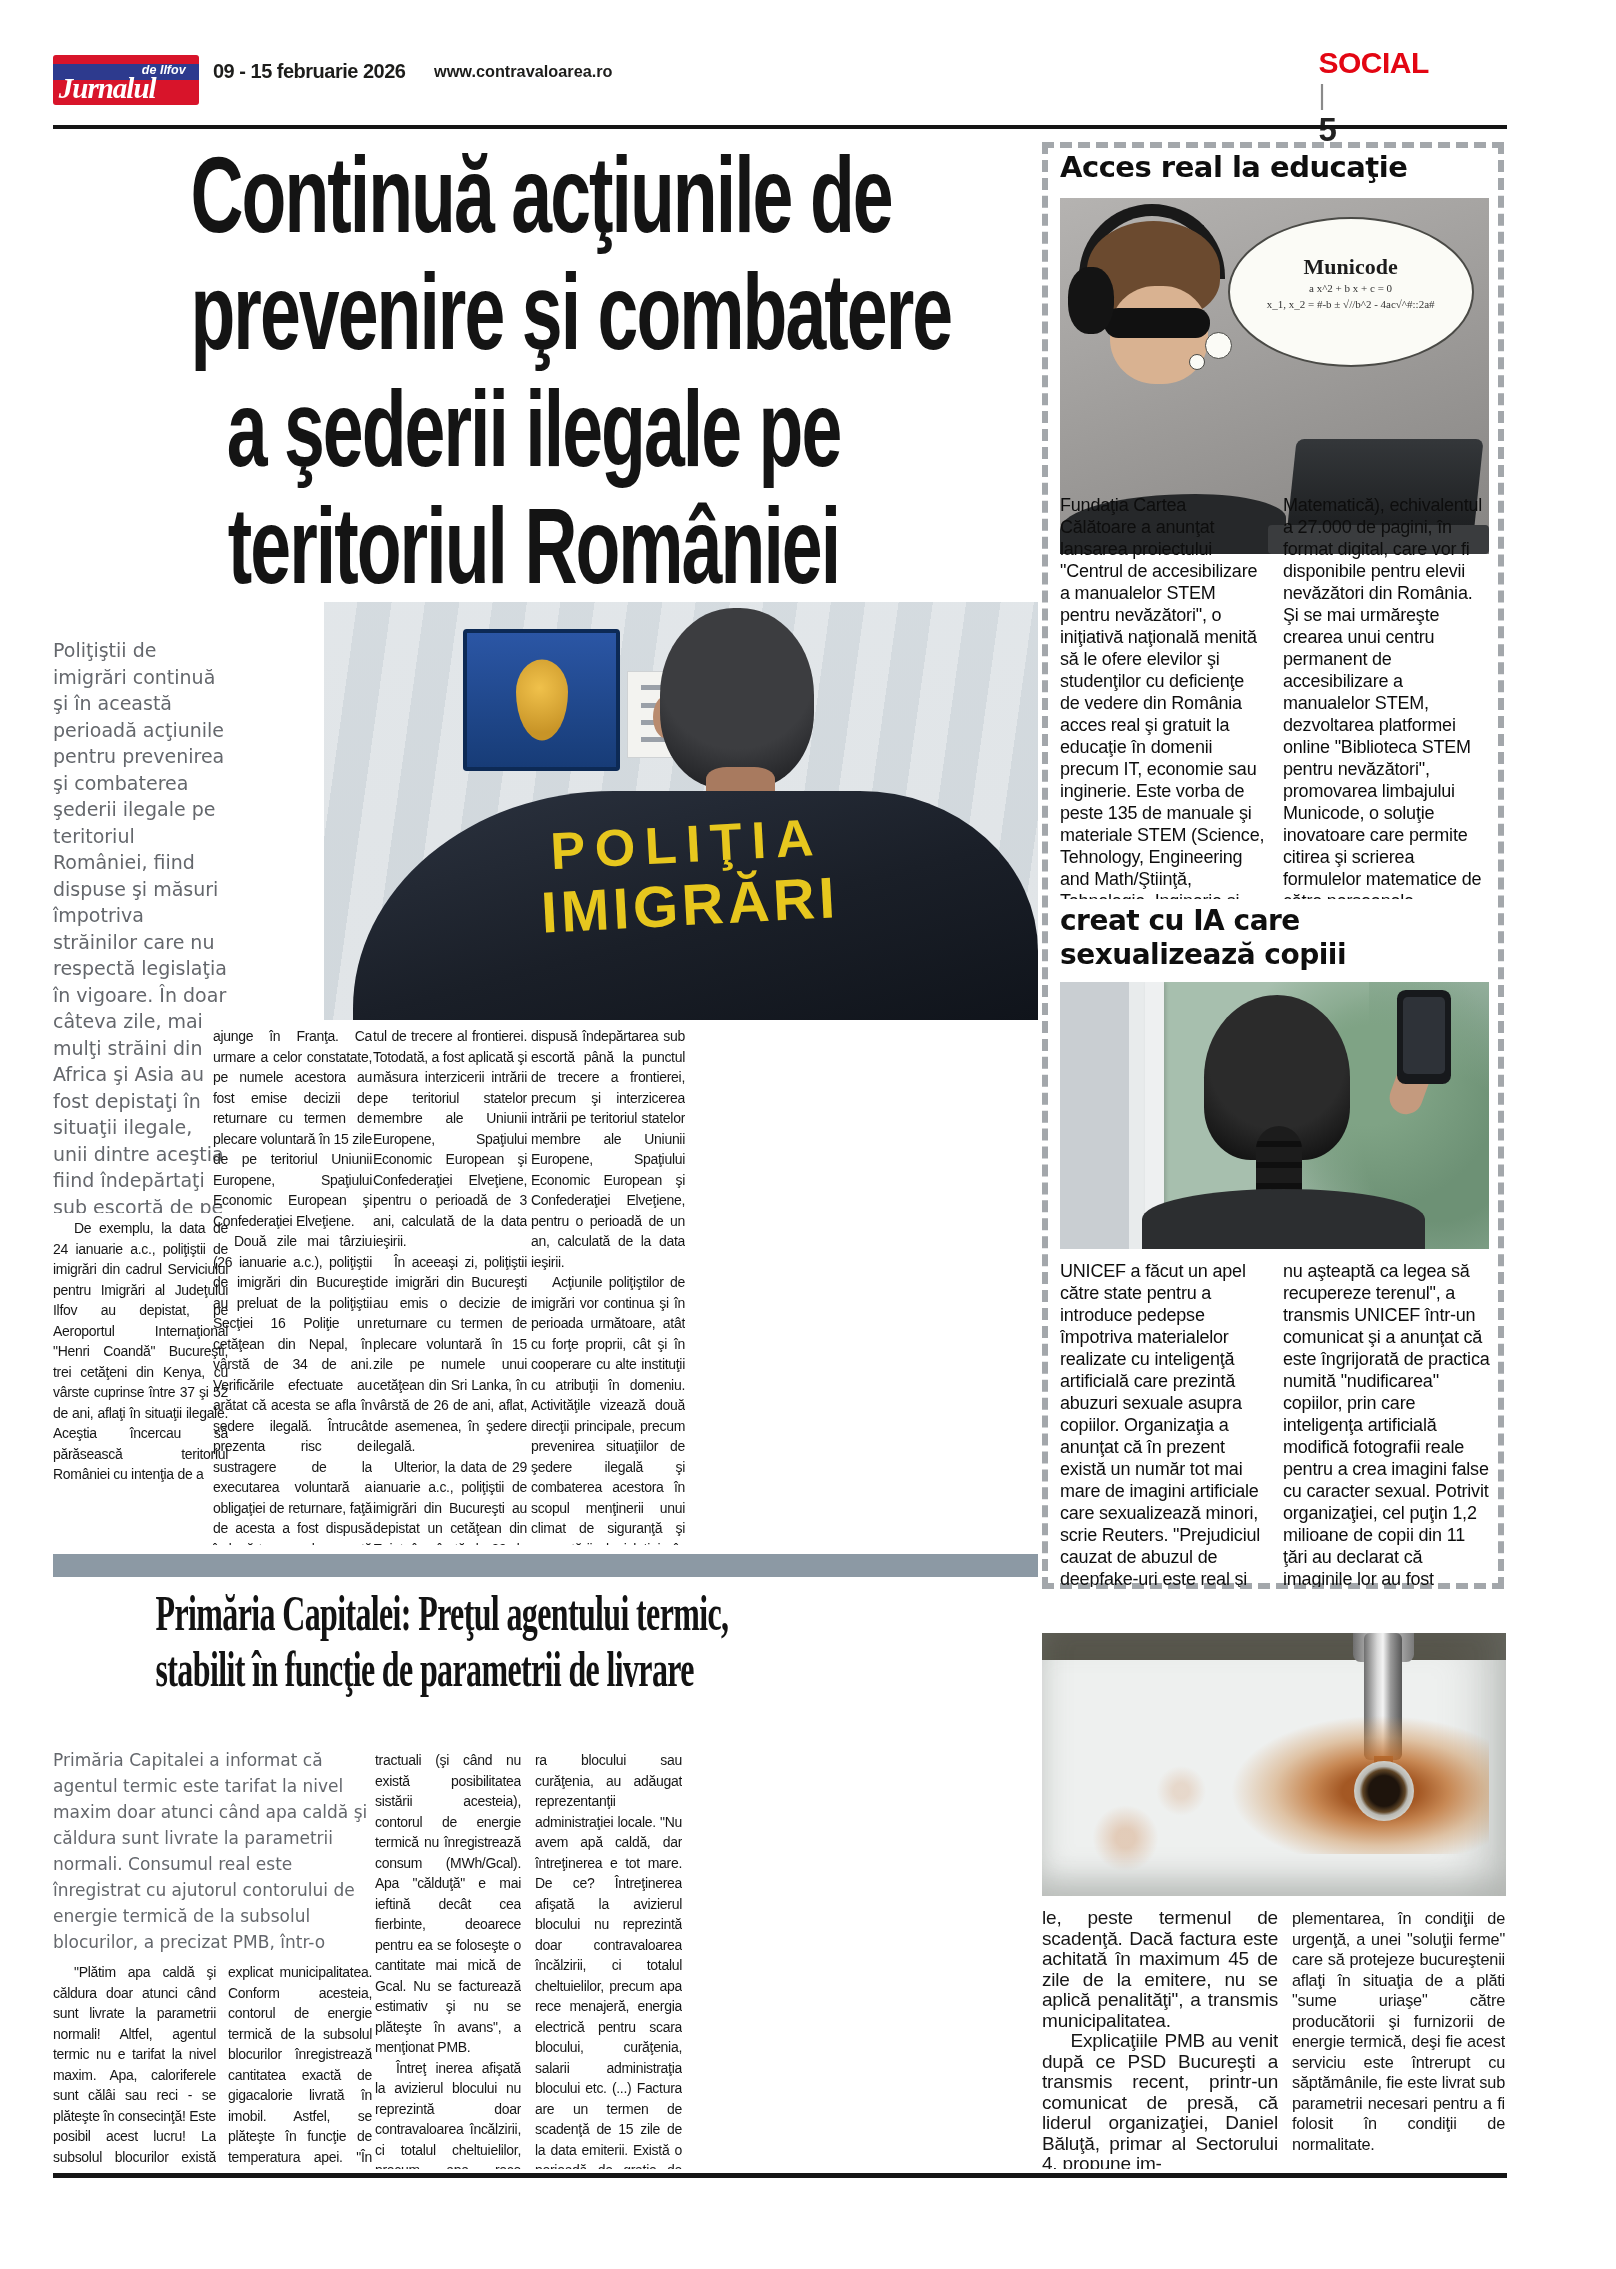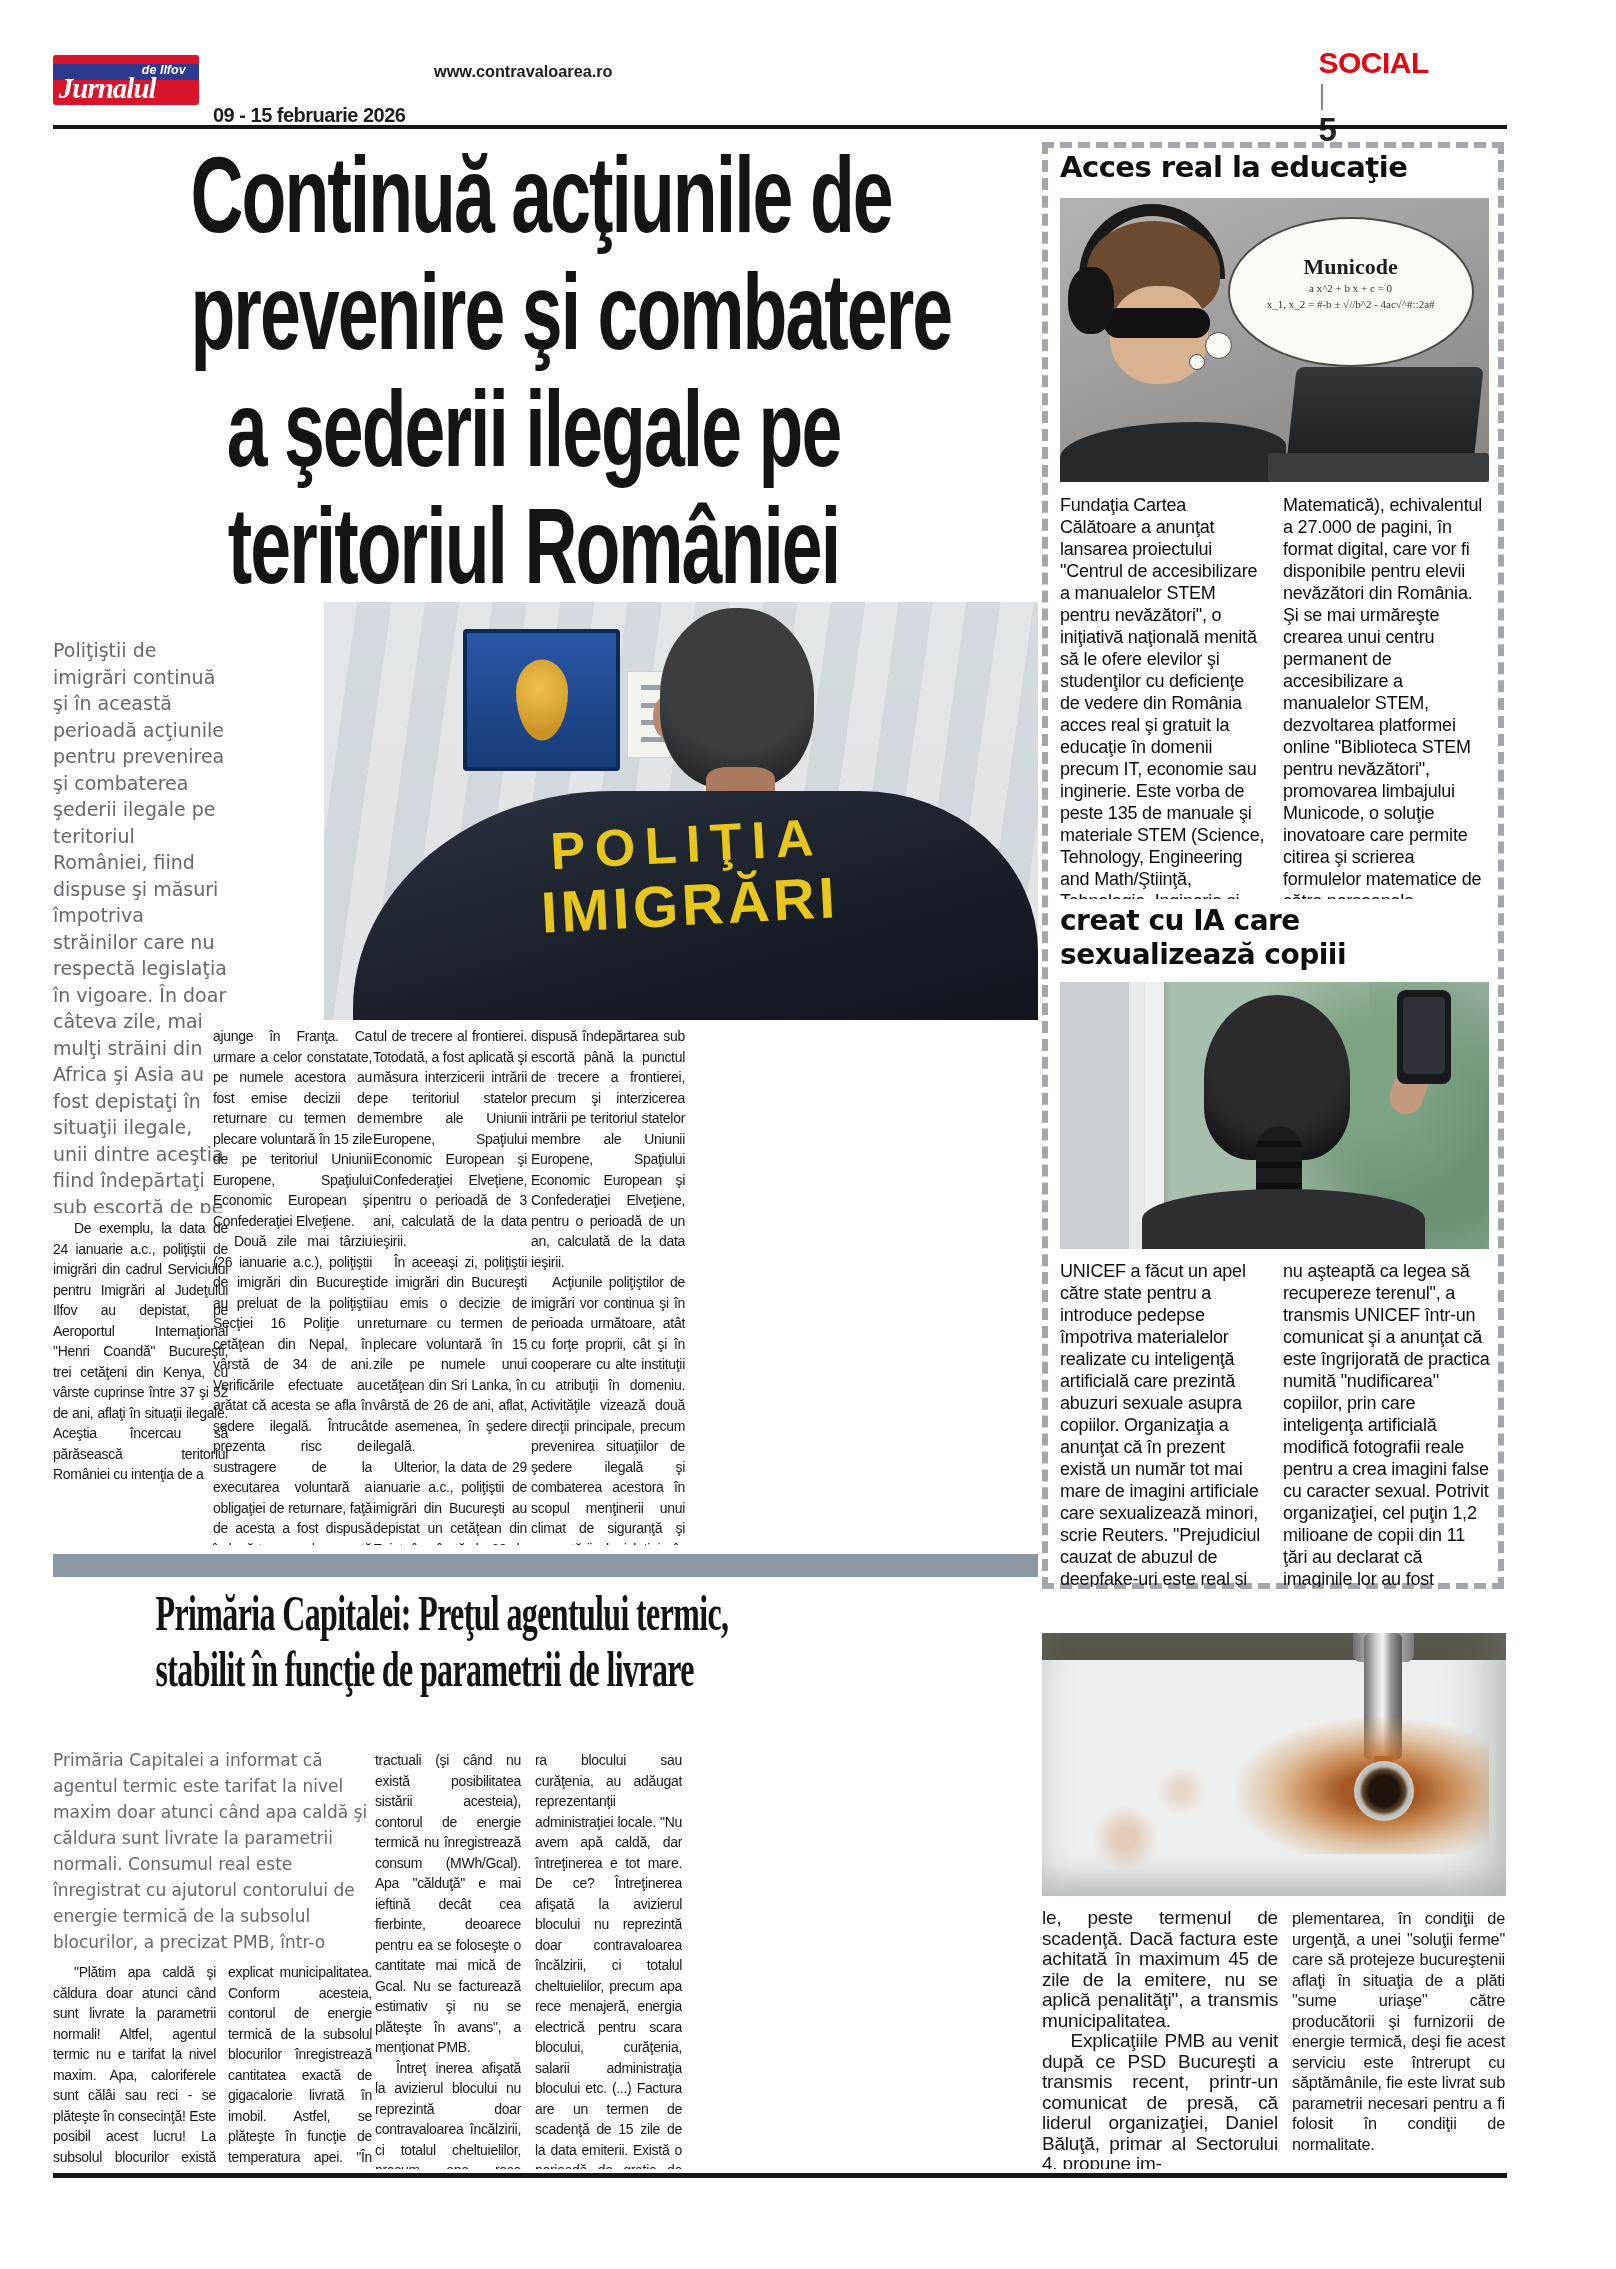--- a/index.html
+++ b/index.html
@@ -7,21 +7,21 @@
         font-family:"Liberation Sans",sans-serif;overflow:hidden;margin:0 auto;}
   .abs{position:absolute;}
   p{margin:0;}
 
   
   .logo{left:53px;top:55px;width:146px;height:50px;background:#d8142a;border-radius:2.9px;}
   .logo-stripe{left:0;right:0;top:8.6px;height:16.3px;background:#2d3a8e;}
   .logo-deilfov{top:7.7px;right:13.4px;color:#fff;font-size:12.5px;font-weight:bold;font-style:italic;z-index:2;}
   .logo-main{left:5.8px;bottom:0px;color:#fff;font-size:29px;font-weight:bold;font-style:italic;
              font-family:"Liberation Serif",serif;letter-spacing:-1px;z-index:2;}
-  .hdr-date{left:213px;top:60px;font-size:20px;font-weight:bold;color:#1d1d1b;letter-spacing:-0.5px;margin-top:44px;}
+  .hdr-date{left:213px;top:60px;font-size:20px;font-weight:bold;color:#1d1d1b;letter-spacing:-0.5px;}
   .hdr-site{left:434px;top:62px;font-size:16.3px;font-weight:bold;color:#1d1d1b;}
   .hdr-section{left:1307px;top:46px;display:flex;align-items:baseline;flex-direction:column;}
   .hdr-soc{color:#e30613;font-size:30px;font-weight:900;letter-spacing:-0.5px;}
   .hdr-sep{color:#8a8a8a;font-size:27px;font-weight:300;margin:0 11.5px;}
   .hdr-pg{color:#222;font-size:33px;font-weight:800;}
   .hdr-line{left:53px;top:125px;width:1454px;height:3.8px;background:#151515;}
 
   
   .headline{left:29px;top:136px;width:1009px;text-align:center;color:#141414;}
   .headline .hl{display:block;white-space:nowrap;font-weight:900;font-size:108px;line-height:117px;
@@ -89,21 +89,21 @@
       font-size:29px;font-weight:700;color:#0f0f0f;letter-spacing:-0.5px;}
   .sb-text{font-size:18px;line-height:22px;color:#0d0d0d;letter-spacing:-0.2px;overflow:hidden;}
   .edu-c1{left:1060px;top:494px;width:206px;height:405px;}
   .edu-c2{left:1283px;top:494px;width:208px;height:405px;}
   .uni-title{left:1060px;top:904px;width:437px;font-family:"DejaVu Sans",sans-serif;
       font-size:28px;font-weight:700;color:#0f0f0f;line-height:34px;letter-spacing:-0.5px;}
   .uni-c1{left:1060px;top:1260px;width:206px;height:327px;}
   .uni-c2{left:1283px;top:1260px;width:208px;height:327px;}
 
   
-  .ph-boy{left:1060px;top:198px;width:429px;height:284px;
+  .ph-boy{left:1060px;top:198px;width:429px;height:356px;
       background:linear-gradient(160deg,#b5b3b1 0%,#9b9997 55%,#868482 100%);}
   .boy-hair{left:27px;top:23px;width:133px;height:98px;background:#6b4a2f;border-radius:50% 50% 40% 40%;}
   .boy-face{left:50px;top:88px;width:98px;height:98px;background:#d9b291;border-radius:46%;}
   .boy-glasses{left:44px;top:110px;width:106px;height:30px;background:#111;border-radius:14.4px;}
   .boy-band{left:19px;top:5.8px;width:146px;height:75px;border:12.5px solid #191919;border-bottom:none;
       border-radius:86px 86px 0 0;box-sizing:border-box;}
   .boy-earcup{left:7.7px;top:69px;width:46px;height:67px;background:#141414;border-radius:45%;}
   .boy-shoulders{left:0;bottom:0;width:226px;height:60px;background:#26282a;border-radius:60% 40% 0 0;}
   .laptop-screen{right:9.6px;bottom:27px;width:187px;height:88px;background:linear-gradient(#34373a,#1e2022);
       border-radius:7.7px 7.7px 0 0;transform:skewX(-6deg);}

